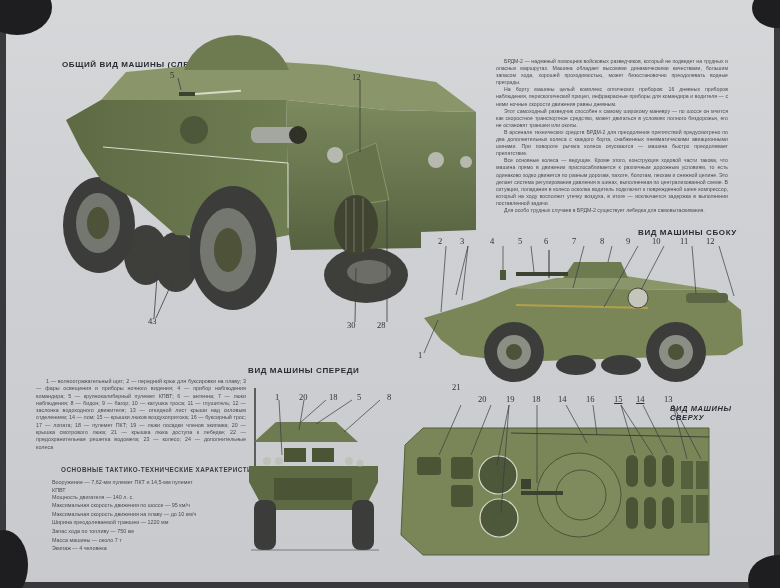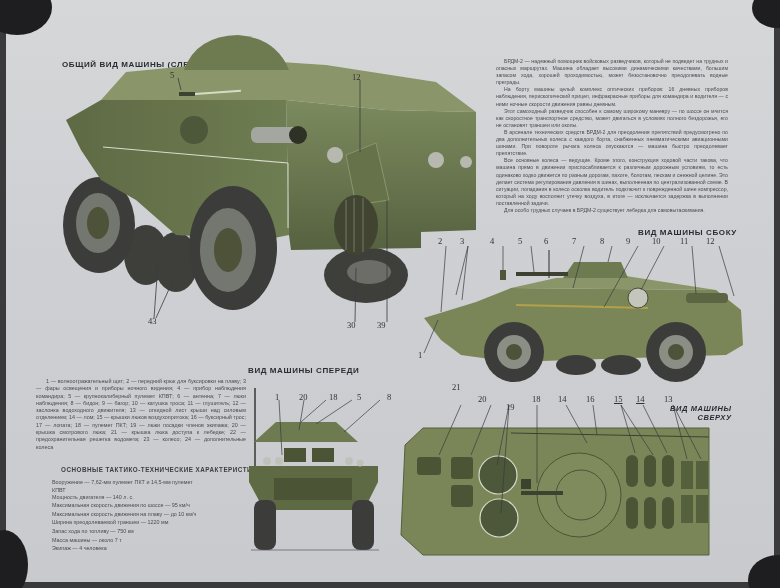--- a/index.html
+++ b/index.html
@@ -86,21 +86,21 @@
     <line x1="152" y1="263" x2="148" y2="318" stroke="#3a3b40" stroke-width="0.8"></line>
     <line x1="168" y1="278" x2="150" y2="318" stroke="#3a3b40" stroke-width="0.8"></line>
     <line x1="350" y1="268" x2="349" y2="322" stroke="#3a3b40" stroke-width="0.8"></line>
     <line x1="381" y1="200" x2="381" y2="322" stroke="#3a3b40" stroke-width="0.8"></line>
   </svg>
 
   <div class="num" style="left:164px;top:70px;">5</div>
   <div class="num" style="left:346px;top:72px;">12</div>
   <div class="num" style="left:142px;top:316px;">43</div>
   <div class="num" style="left:341px;top:320px;">30</div>
-  <div class="num" style="left:371px;top:320px;">39</div>
+  <div class="num" style="left:371px;top:320px;">28</div>
 
   <div class="text-block" style="left:490px;top:58px;width:232px;">
     <p>БРДМ-2 — надежный помощник войсковых разведчиков, который не подведет на трудных и опасных маршрутах. Машина обладает высокими динамическими качествами, большим запасом хода, хорошей проходимостью, может безостановочно преодолевать водные преграды.</p>
     <p>На борту машины целый комплекс оптических приборов: 16 дневных приборов наблюдения, перископический прицел, инфракрасные приборы для командира и водителя — с ними ночные скорости движения равны дневным.</p>
     <p>Этот самоходный разведчик способен к самому широкому маневру — по шоссе он мчится как скоростное транспортное средство, может двигаться в условиях полного бездорожья, его не остановят траншеи или окопы.</p>
     <p>В арсенале технических средств БРДМ-2 для преодоления препятствий предусмотрено по два дополнительных колеса с каждого борта, снабженных пневматическими авиационными шинами. При повороте рычага колеса опускаются — машина быстро преодолевает препятствие.</p>
     <p>Все основные колеса — ведущие. Кроме этого, конструкция ходовой части такова, что машина прямо в движении приспосабливается к различным дорожным условиям, то есть одинаково ходко движется по разным дорогам, пахоте, болотам, пескам и снежной целине. Это делает система регулирования давления в шинах, выполненная по централизованной схеме. В ситуации, попадания в колесо осколка водитель подключит к поврежденной шине компрессор, который на ходу восполнит утечку воздуха, в итоге — исключается задержка в выполнении поставленной задачи.</p>
     <p>Для особо трудных случаев в БРДМ-2 существует лебедка для самовытаскивания.</p>
   </div>
 
@@ -203,21 +203,21 @@
     <line x1="106" y1="0" x2="70" y2="24" stroke="#3a3b40" stroke-width="0.7"></line>
     <line x1="134" y1="0" x2="98" y2="32" stroke="#3a3b40" stroke-width="0.7"></line>
   </svg>
 
   <div class="num" style="left:269px;top:392px;">1</div>
   <div class="num" style="left:293px;top:392px;">20</div>
   <div class="num" style="left:323px;top:392px;">18</div>
   <div class="num" style="left:351px;top:392px;">5</div>
   <div class="num" style="left:381px;top:392px;">8</div>
 
-  <div class="caption" style="left:664px;top:404px;font-style:italic;font-size:7.5px;text-align:right;line-height:9px;">
+  <div class="caption" style="left:664px;top:404px;font-style:italic;font-size:7.5px;text-align:left;line-height:9px;">
     <div>ВИД МАШИНЫ</div>
     <div>СВЕРХУ</div>
   </div>
 
   <svg style="left:385px;top:425px;" width="340" height="140" viewBox="0 0 340 140">
     <polygon points="14,20 32,3 318,3 318,130 32,130 10,110" fill="#7a8658" stroke="#55613c"></polygon>
 
     <rect x="26" y="32" width="24" height="18" rx="3" fill="#4b5536"></rect>
 
     <rect x="60" y="32" width="22" height="22" rx="3" fill="#4b5536"></rect>
@@ -254,21 +254,21 @@
     <line x1="202" y1="-20" x2="206" y2="10" stroke="#3a3b40" stroke-width="0.7"></line>
     <line x1="230" y1="-20" x2="244" y2="28" stroke="#3a3b40" stroke-width="0.7"></line>
     <line x1="230" y1="-20" x2="262" y2="30" stroke="#3a3b40" stroke-width="0.7"></line>
     <line x1="252" y1="-20" x2="276" y2="28" stroke="#3a3b40" stroke-width="0.7"></line>
     <line x1="282" y1="-20" x2="296" y2="34" stroke="#3a3b40" stroke-width="0.7"></line>
     <line x1="282" y1="-20" x2="310" y2="34" stroke="#3a3b40" stroke-width="0.7"></line>
   </svg>
 
   <div class="num" style="left:446px;top:382px;">21</div>
   <div class="num" style="left:472px;top:394px;">20</div>
-  <div class="num" style="left:500px;top:394px;margin-top:8px;">19</div>
+  <div class="num" style="left:500px;top:394px;">19</div>
   <div class="num" style="left:526px;top:394px;">18</div>
   <div class="num" style="left:552px;top:394px;">14</div>
   <div class="num" style="left:580px;top:394px;">16</div>
   <div class="num" style="left:608px;top:394px;text-decoration:underline;">15</div>
   <div class="num" style="left:630px;top:394px;text-decoration:underline;">14</div>
   <div class="num" style="left:658px;top:394px;">13</div>
 
   <div class="page-num">7</div>
 </div>
 

